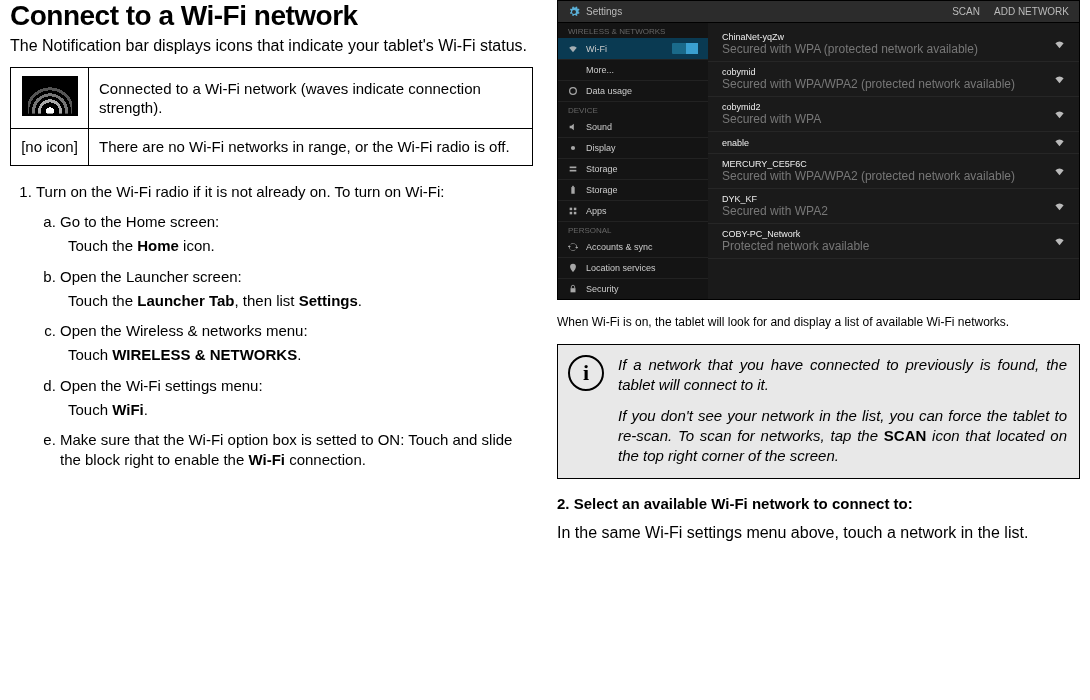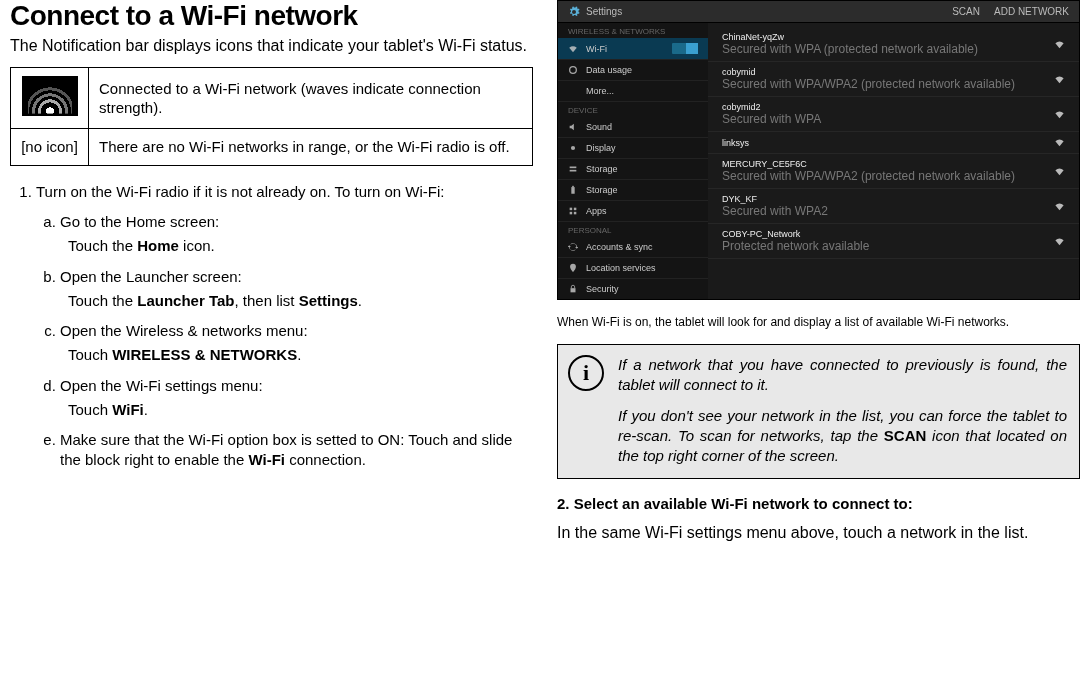--- a/index.html
+++ b/index.html
@@ -217,28 +217,28 @@
       <div class="ss-side">
         <div class="ss-side-subhead">WIRELESS &amp; NETWORKS</div>
         <div class="ss-side-item sel">
           <svg class="ic" width="10" height="10" viewBox="0 0 24 24" fill="#ccc">
               <path d="M12 20l9-11a15 15 0 00-18 0z"></path>
             </svg>
           <span>Wi-Fi</span>
           <span class="ss-toggle"></span>
         </div>
         <div class="ss-side-item">
-          <svg class="ic" width="10" height="10" viewBox="0 0 24 24" fill="#ccc">
-              <circle cx="12" cy="12" r="8" fill="none" stroke="#ccc" stroke-width="3"></circle>
-            </svg>
-          <span>Data usage</span>
-        </div>
-        <div class="ss-side-item">
           <span style="width:10px"></span>
           <span>More...</span>
+        </div>
+        <div class="ss-side-item">
+          <svg class="ic" width="10" height="10" viewBox="0 0 24 24" fill="#ccc">
+              <circle cx="12" cy="12" r="8" fill="none" stroke="#ccc" stroke-width="3"></circle>
+            </svg>
+          <span>Data usage</span>
         </div>
         <div class="ss-side-subhead">DEVICE</div>
         <div class="ss-side-item">
           <svg class="ic" width="10" height="10" viewBox="0 0 24 24" fill="#ccc">
               <path d="M4 9v6h4l6 5V4l-6 5z"></path>
             </svg>
           <span>Sound</span>
         </div>
         <div class="ss-side-item">
           <svg class="ic" width="10" height="10" viewBox="0 0 24 24" fill="#ccc">
@@ -303,21 +303,21 @@
               <path d="M12 20l9-11a15 15 0 00-18 0z"></path>
             </svg>
           </div>
         <div class="ss-net">
             <span><span class="nm">cobymid2</span><span class="sub">Secured with WPA</span></span>
             <svg class="sig" width="11" height="11" viewBox="0 0 24 24" fill="#ccc">
               <path d="M12 20l9-11a15 15 0 00-18 0z"></path>
             </svg>
           </div>
         <div class="ss-net">
-            <span><span class="nm">linksys</span><span class="sub"></span></span>
+            <span><span class="nm">enable</span><span class="sub"></span></span>
             <svg class="sig" width="11" height="11" viewBox="0 0 24 24" fill="#ccc">
               <path d="M12 20l9-11a15 15 0 00-18 0z"></path>
             </svg>
           </div>
         <div class="ss-net">
             <span><span class="nm">MERCURY_CE5F6C</span><span class="sub">Secured with WPA/WPA2 (protected network available)</span></span>
             <svg class="sig" width="11" height="11" viewBox="0 0 24 24" fill="#ccc">
               <path d="M12 20l9-11a15 15 0 00-18 0z"></path>
             </svg>
           </div>

